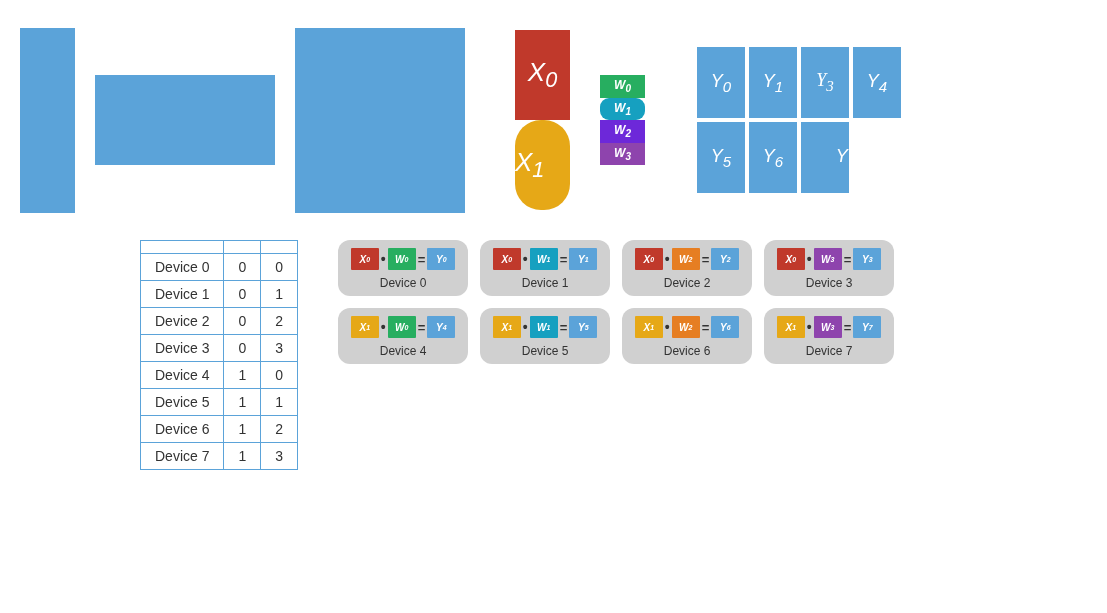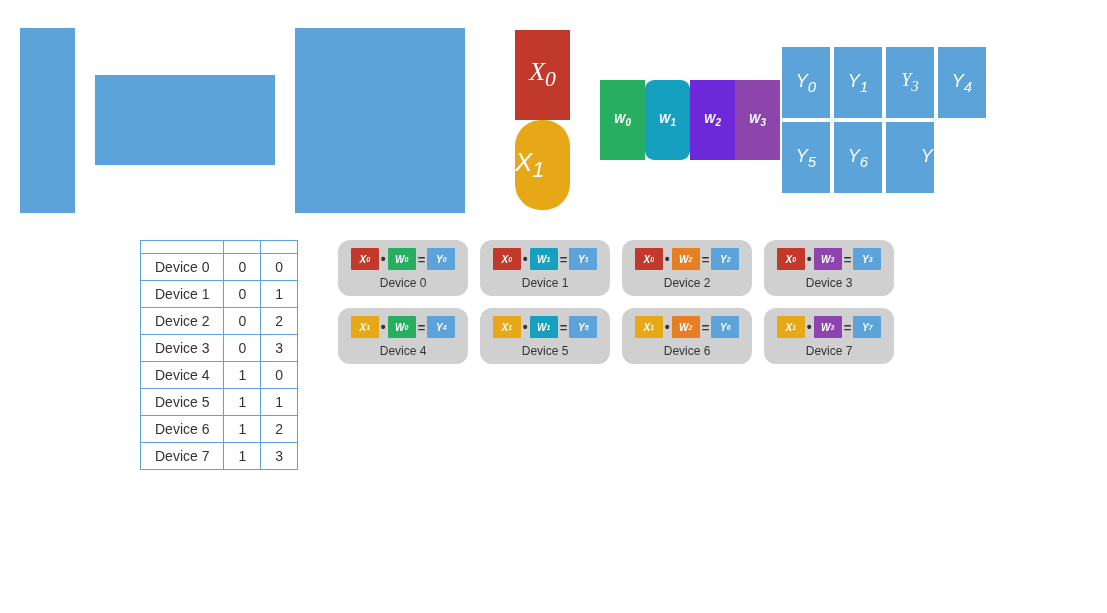--- a/index.html
+++ b/index.html
@@ -72,38 +72,38 @@
       margin-right: 30px;
     }
 
     .block-x0 {
       width: 55px;
       height: 90px;
       background: #c0392b;
       display: flex;
       align-items: center;
       justify-content: center;
-      font-family: Liberation Serif, serif;
     }
 
     .block-x1 {
       width: 55px;
       height: 90px;
       background: #e6a817;
       display: flex;
       align-items: center;
       justify-content: flex-start;
       border-radius: 26px;
     }
 
     .w-parts {
       display: flex;
-      flex-direction: row;
+      flex-direction: column;
       align-items: center;
       height: 90px;
+      margin-right: 50px;
     }
 
     .block-w0 { width: 45px; height: 80px; background: #27ae60; display: flex; align-items: center; justify-content: center; }
     .block-w1 { width: 45px; height: 80px; background: #16a0c0; display: flex; align-items: center; justify-content: center; border-radius: 9px; }
     .block-w2 { width: 45px; height: 80px; background: #6d28d9; display: flex; align-items: center; justify-content: center; }
     .block-w3 { width: 45px; height: 80px; background: #8e44ad; display: flex; align-items: center; justify-content: center; }
 
     .y-grid {
       display: grid;
       grid-template-columns: repeat(4, 52px);

